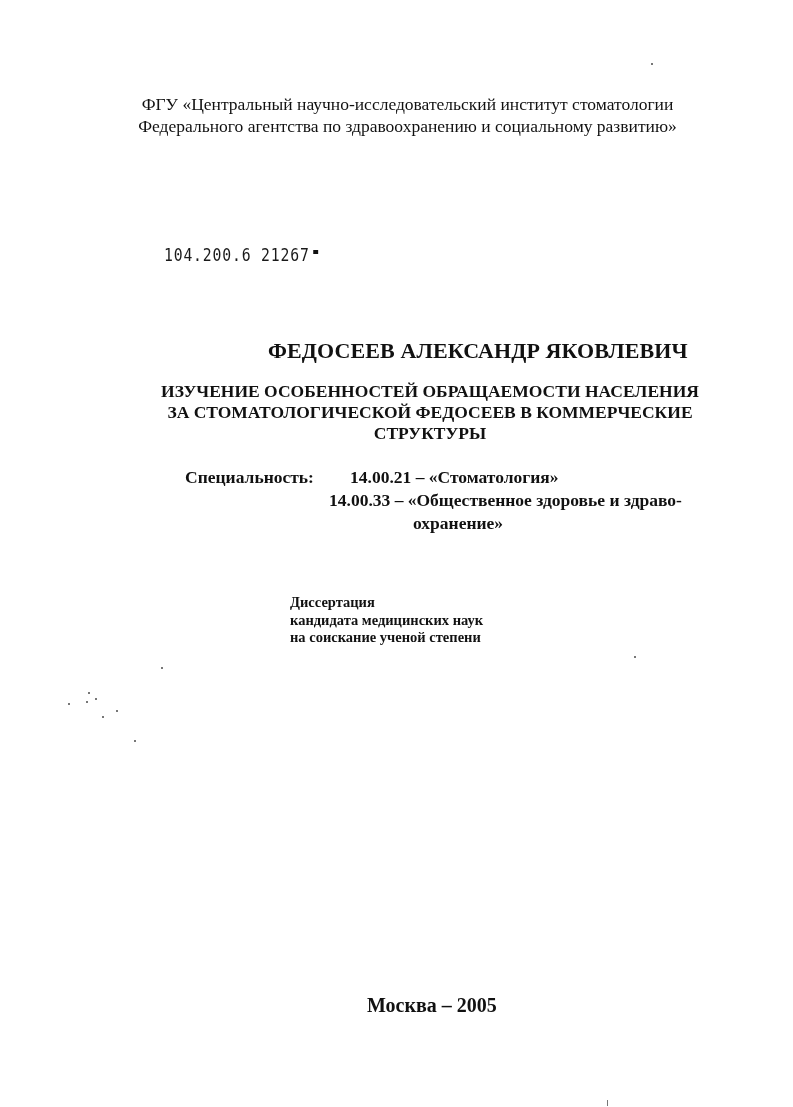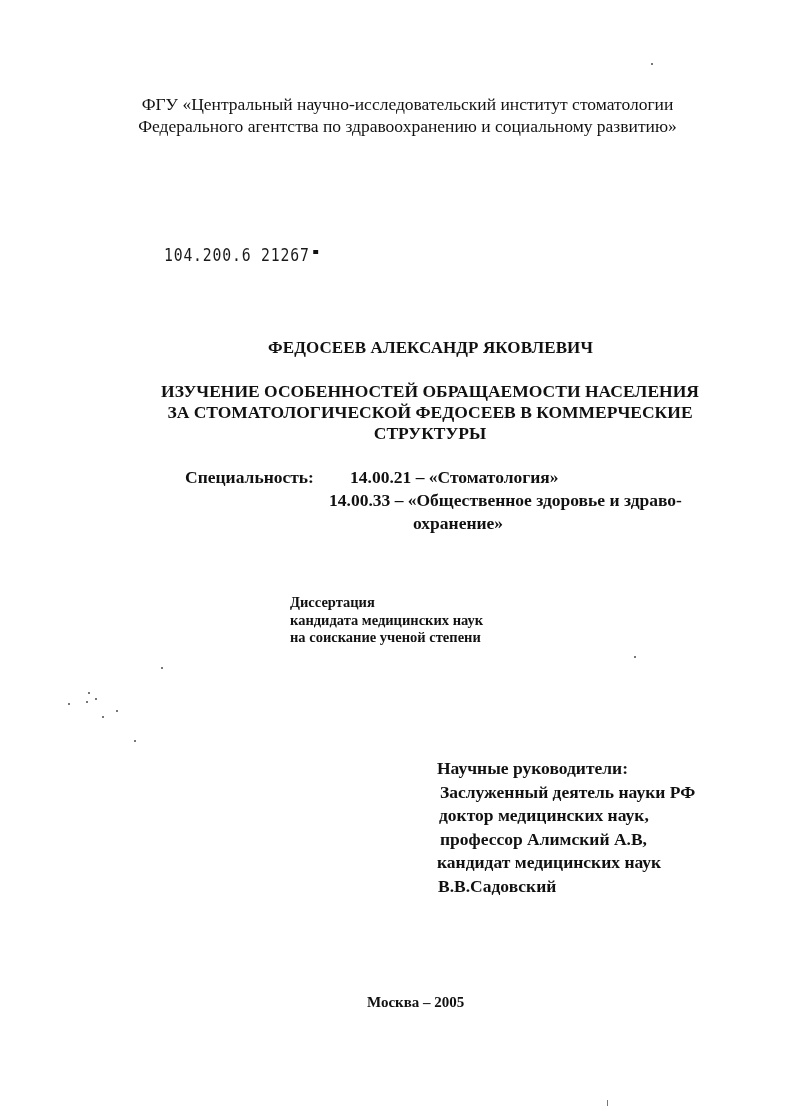--- a/index.html
+++ b/index.html
@@ -48,21 +48,21 @@
       width: 6px; height: 4px;
       background: #111;
       vertical-align: middle;
       margin-left: 4px;
       position: relative;
       top: -4px;
     }
     .author {
       left: 268px; top: 338px;
       font-weight: bold;
-      font-size: 17px;
+      font-size: 22px;
       white-space: nowrap;
       letter-spacing: 0.1px;
     }
     .title {
       left: 130px; width: 600px;
       top: 381px;
       text-align: center;
       font-weight: bold;
       font-size: 17.5px;
       line-height: 21px;
@@ -97,21 +97,21 @@
     .supervisors div { white-space: nowrap; }
     .sv-0 { padding-left: 0px; }
     .sv-1 { padding-left: 3px; }
     .sv-2 { padding-left: 2px; }
     .sv-3 { padding-left: 3px; }
     .sv-4 { padding-left: 0px; }
     .sv-5 { padding-left: 1px; }
     .city {
       left: 367px; top: 994px;
       font-weight: bold;
-      font-size: 15px;
+      font-size: 20px;
       white-space: nowrap;
     }
     .speck {
       position: absolute;
       background: #777;
       width: 2px; height: 2px;
     }
   </style>
 </head>
 <body>
@@ -147,28 +147,20 @@
       <span class="val3">охранение»</span>
     </div>
   </div>
 
   <div class="abs thesis">
     <div>Диссертация</div>
     <div>кандидата медицинских наук</div>
     <div>на соискание ученой степени</div>
   </div>
 
-  <div class="abs supervisors">
-    <div class="sv-0">Научные руководители:</div>
-    <div class="sv-1">Заслуженный деятель науки РФ</div>
-    <div class="sv-2">доктор медицинских наук,</div>
-    <div class="sv-3">профессор Алимский А.В,</div>
-    <div class="sv-4">кандидат медицинских наук</div>
-    <div class="sv-5">В.В.Садовский</div>
-  </div>
 
   <div class="abs city">Москва – 2005</div>
 
   <span class="speck" style="left:651px;top:63px;"></span>
   <span class="speck" style="left:161px;top:667px;"></span>
   <span class="speck" style="left:88px;top:692px;"></span>
   <span class="speck" style="left:86px;top:701px;"></span>
   <span class="speck" style="left:95px;top:698px;"></span>
   <span class="speck" style="left:68px;top:703px;"></span>
   <span class="speck" style="left:116px;top:710px;"></span>

